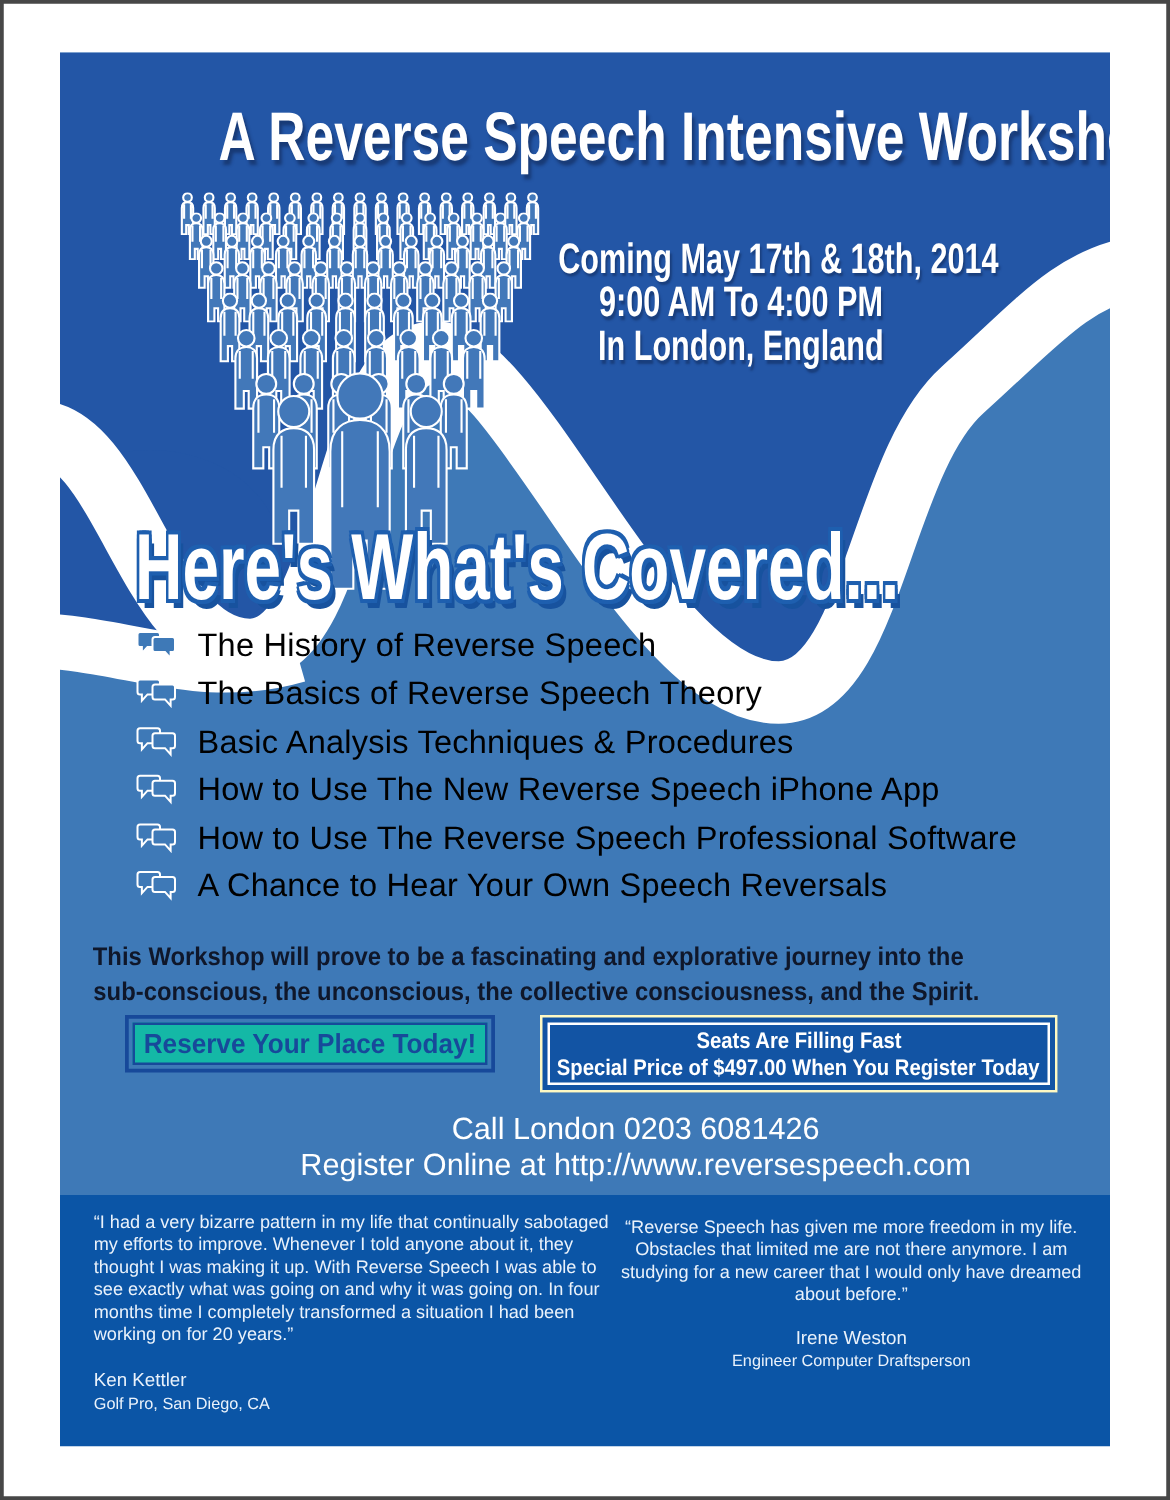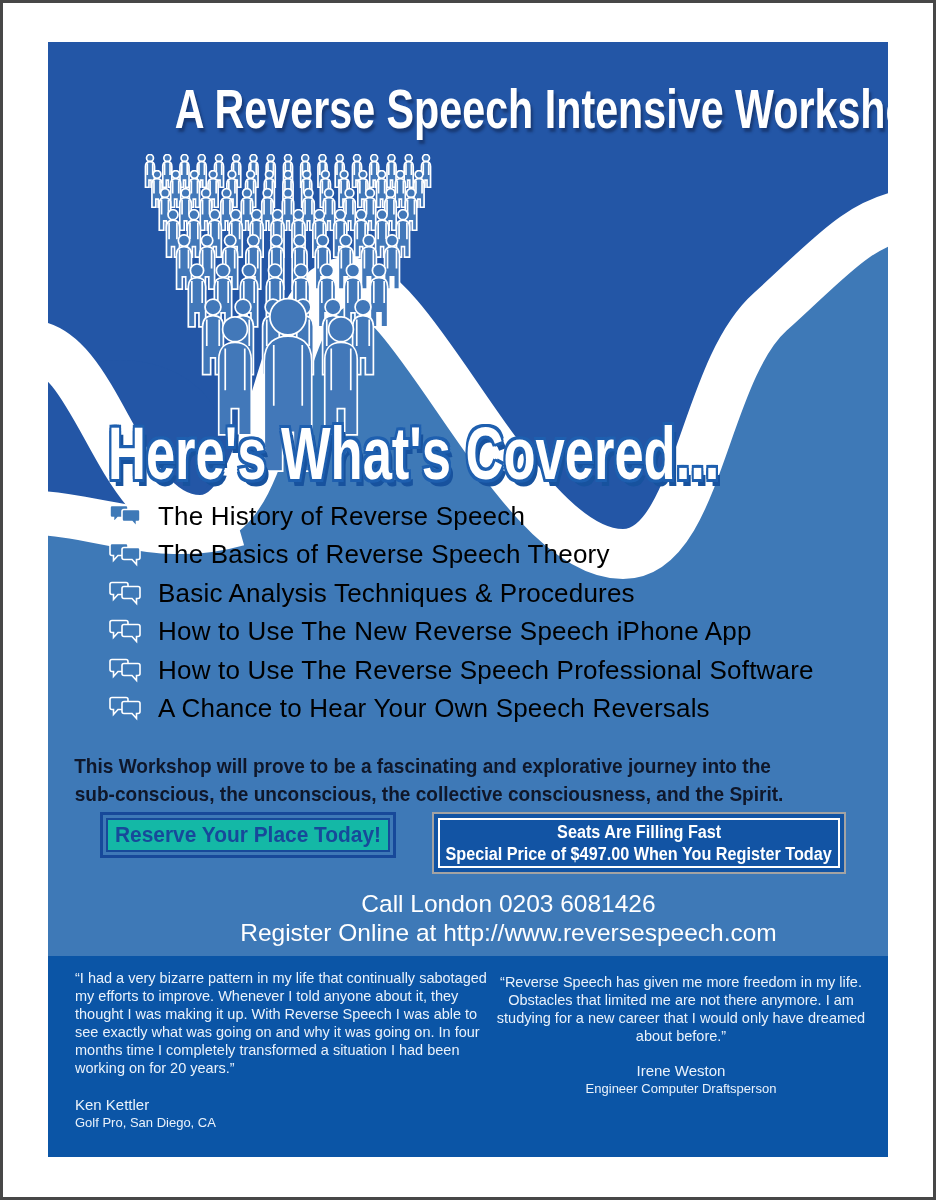--- a/index.html
+++ b/index.html
@@ -72,21 +72,21 @@
   .reserve-inner{
     width:100%;height:100%;background:#14b8a6;border:2px solid #17499A;box-sizing:border-box;
     display:flex;align-items:center;justify-content:center;
     color:#17499A;font-weight:bold;font-size:22px;white-space:nowrap;
   }
   .reserve-inner .cond{transform:scaleX(.95);transform-origin:center;}
 
   
   .seats-box{
     left:384px;top:770px;width:414px;height:62px;
-    background:#1254A4;border:2px solid #a3a3a3;box-sizing:border-box;
+    background:#1254A4;border:2px solid #fef9c3;box-sizing:border-box;
     box-shadow:inset 0 0 0 4px #1254A4, inset 0 0 0 6px #ffffff;
     display:flex;flex-direction:column;align-items:center;justify-content:center;
     color:#fff;font-weight:bold;font-size:18px;line-height:22px;text-align:center;
   }
   .seats-box .cond{transform:scaleX(.90);transform-origin:center;}
 
   
   .call-block{
     left:0;top:847px;width:921px;text-align:center;
     color:#fff;font-size:24.5px;line-height:29px;font-weight:400;
@@ -212,20 +212,25 @@
           <use href="#person" x="269.4" y="256" width="31.2" height="78"></use>
           <use href="#person" x="299.4" y="256" width="31.2" height="78"></use>
           <use href="#person" x="162.6" y="273" width="48.8" height="122"></use>
           <use href="#person" x="268.6" y="273" width="48.8" height="122"></use>
           <use href="#person" x="204.4" y="254" width="71.2" height="178"></use>
         </g>
     </svg>
 
     <h1 class="abs title"><span class="cond">A Reverse Speech Intensive Workshop</span></h1>
 
+    <div class="abs event">
+      <div><span class="cond">Coming May 17th &amp; 18th, 2014</span></div>
+      <div><span class="cond">9:00 AM To 4:00 PM</span></div>
+      <div><span class="cond">In London, England</span></div>
+    </div>
 
     <h2 class="abs covered-heading"><span class="cond">Here's What's Covered...</span></h2>
 
     <ul class="abs covered-list">
       <li>
         <svg class="bullet" viewBox="0 0 34 26">
             <g stroke="#fff" stroke-width="1.6" fill="#3E79B7">
               <path d="M4,2 H18 Q20,2 20,4 V12 Q20,14 18,14 H10 L5.5,19 V14 H4 Q2,14 2,12 V4 Q2,2 4,2 Z"></path>
               <path d="M16,6 H30 Q32,6 32,8 V16 Q32,18 30,18 H28.5 V23 L24,18 H16 Q14,18 14,16 V8 Q14,6 16,6 Z"></path>
             </g>

